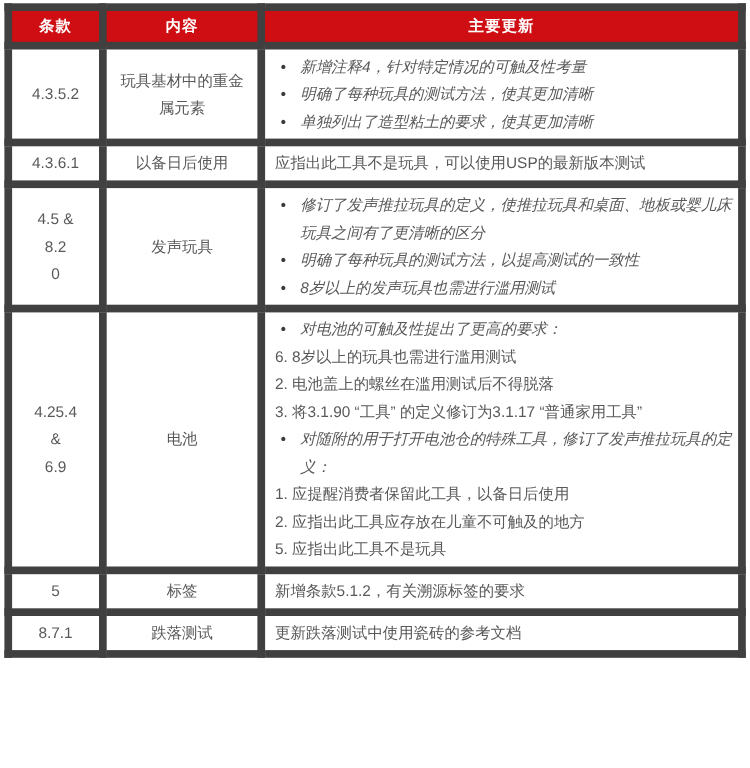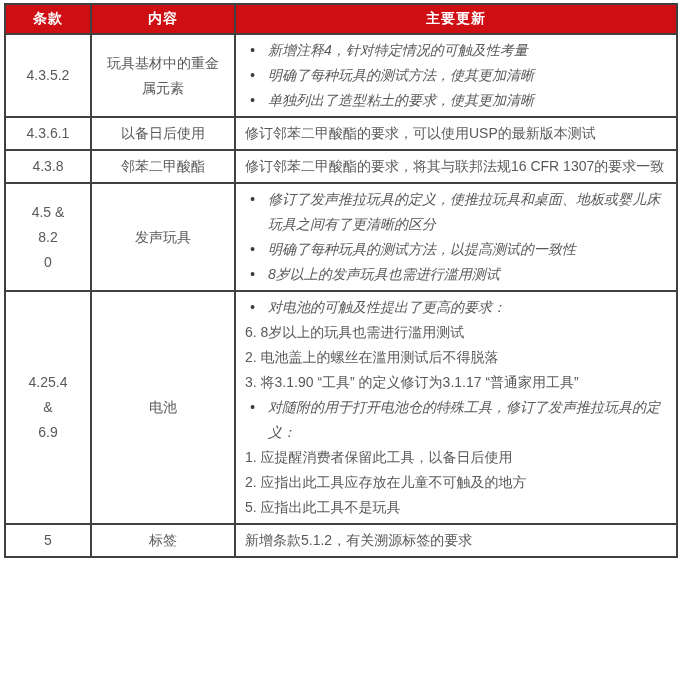--- a/index.html
+++ b/index.html
@@ -10,21 +10,21 @@
     overflow: hidden;
   }
   body { padding: 3px 4px; }
   table {
     width: 674px;
     border-collapse: collapse;
     table-layout: fixed;
     border: 2px solid #000000;
   }
   th, td {
-    border: 2px solid #404040;
+    border: 7px solid #404040;
   }
   th {
     background: var(--header-bg, #ce0e12);
     color: var(--header-text, #ffffff);
     font-size: 14px;
     font-weight: bold;
     padding: 5px 2px;
     text-align: center;
     letter-spacing: 1px;
   }
@@ -80,28 +80,21 @@
         <td class="updates">
           <div class="upd bullet">新增注释4，针对特定情况的可触及性考量</div>
           <div class="upd bullet">明确了每种玩具的测试方法，使其更加清晰</div>
           <div class="upd bullet">单独列出了造型粘土的要求，使其更加清晰</div>
         </td>
       </tr>
       <tr>
         <td class="clause">4.3.6.1</td>
         <td class="content">以备日后使用</td>
         <td class="updates">
-          <div class="upd plain">修订邻苯二甲酸酯的要求，可以使用USP的最新版本测试</div>
-        </td>
-      </tr>
-      <tr>
-        <td class="clause">4.3.8</td>
-        <td class="content">邻苯二甲酸酯</td>
-        <td class="updates">
-          <div class="upd plain">修订邻苯二甲酸酯的要求，将其与联邦法规16 CFR 1307的要求一致</div>
+          <div class="upd plain">应指出此工具不是玩具，可以使用USP的最新版本测试</div>
         </td>
       </tr>
       <tr>
         <td class="clause">4.5 &amp; 8.2
 0</td>
         <td class="content">发声玩具</td>
         <td class="updates">
           <div class="upd bullet">修订了发声推拉玩具的定义，使推拉玩具和桌面、地板或婴儿床玩具之间有了更清晰的区分</div>
           <div class="upd bullet">明确了每种玩具的测试方法，以提高测试的一致性</div>
           <div class="upd bullet">8岁以上的发声玩具也需进行滥用测试</div>
@@ -122,14 +115,21 @@
           <div class="upd numbered">5. 应指出此工具不是玩具</div>
         </td>
       </tr>
       <tr>
         <td class="clause">5</td>
         <td class="content">标签</td>
         <td class="updates">
           <div class="upd plain">新增条款5.1.2，有关溯源标签的要求</div>
         </td>
       </tr>
+      <tr>
+        <td class="clause">8.7.1</td>
+        <td class="content">跌落测试</td>
+        <td class="updates">
+          <div class="upd plain">更新跌落测试中使用瓷砖的参考文档</div>
+        </td>
+      </tr>
     </tbody>
 </table>
 
 </body></html>

